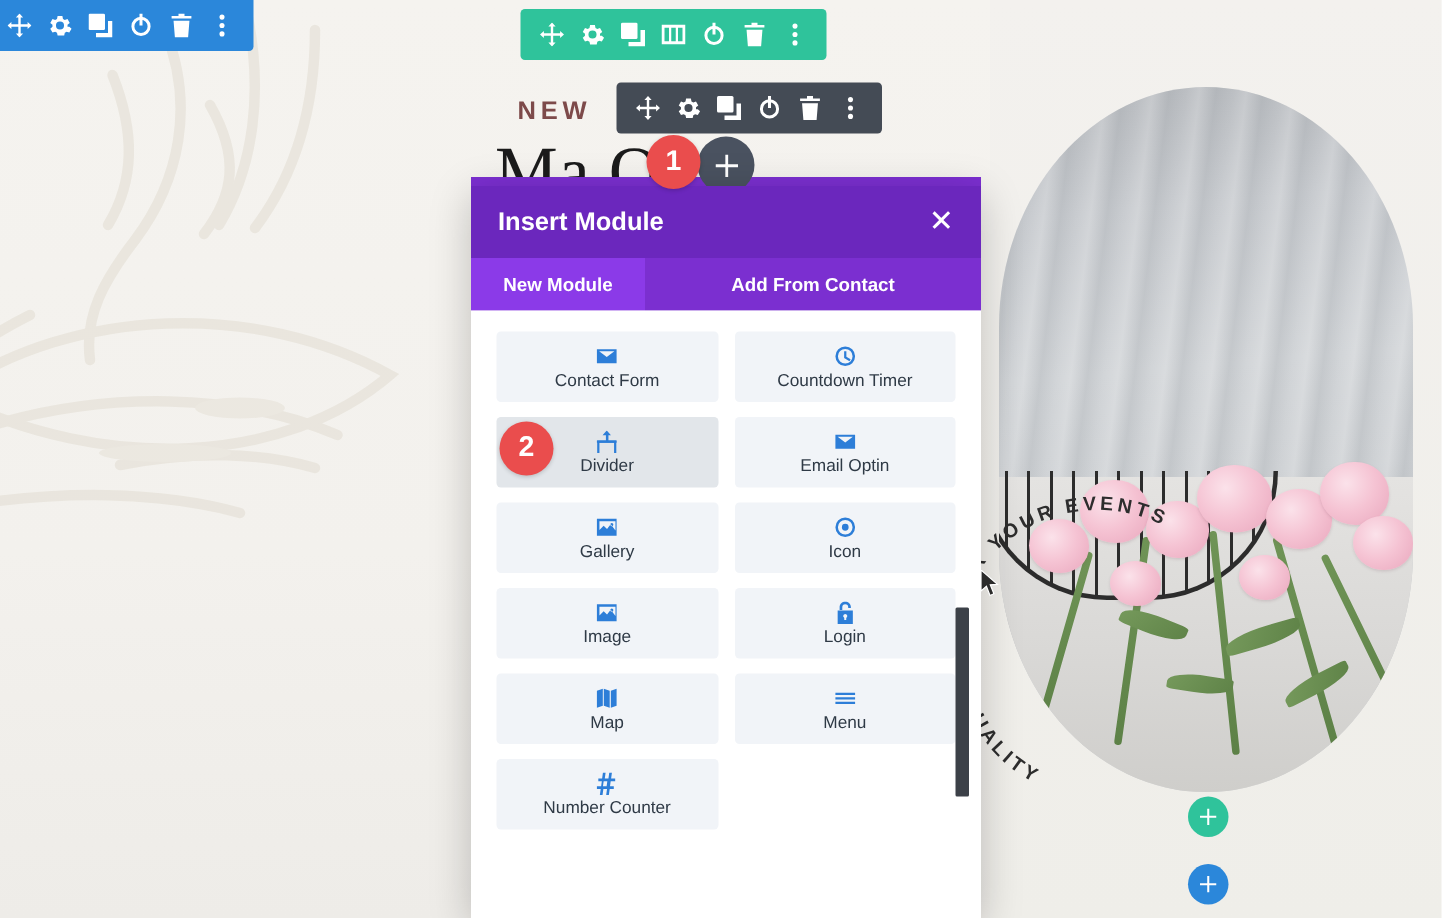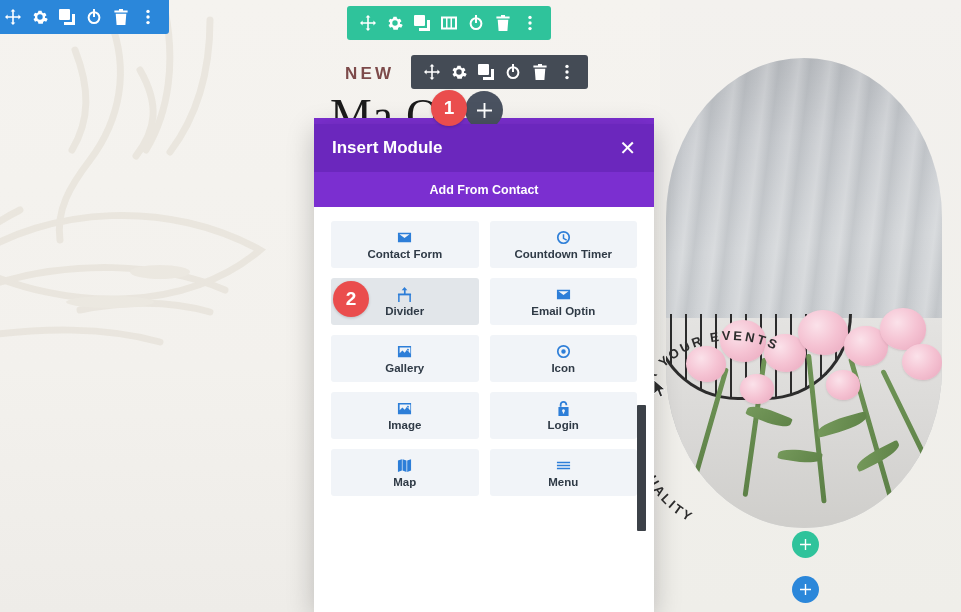--- a/index.html
+++ b/index.html
@@ -245,21 +245,21 @@
     justify-content: center;
     gap: 3px;
     cursor: pointer;
   }
   .module-tile.hover { background: #e2e6ea; text-align: center; }
   .module-tile .mi { width: 15px; height: 15px; display: block; }
   .module-tile .mi svg { width: 15px; height: 15px; fill: #2d7ed8; display: block; }
   .module-tile .mlabel {
     font-size: 11.5px;
     color: #2f3a46;
-    font-weight: 700;
+    font-weight: 400;
     white-space: nowrap;
   }
 
   
   .modal-scrollbar-track {
     position: absolute;
     right: 4px; top: 0;
     width: 9px; height: 405px;
     background: transparent;
   }
@@ -482,20 +482,21 @@
       </svg>
   </div>
 
   <div class="modal">
     <div class="modal-header">
       <span class="modal-title">Insert Module</span>
       <span class="modal-close">✕</span>
     </div>
 
     <div class="modal-tabs">
+      <div class="modal-tab active">New Module</div>
       <div class="modal-tab inactive">Add From Contact</div>
     </div>
 
     <div class="modal-body">
       <div class="module-grid" id="module-grid">
           <div class="module-tile">
             <span class="mi">
               <svg viewBox="0 0 16 16">
                 <path d="M1 3h14v10H1zm1.6 1.4L8 8.6l5.4-4.2z"></path>
               </svg>
@@ -569,20 +570,28 @@
             </span>
             <span class="mlabel">Map</span>
           </div>
           <div class="module-tile">
             <span class="mi">
               <svg viewBox="0 0 16 16">
                 <path d="M1 4h14v1.7H1zm0 3.2h14v1.7H1zm0 3.2h14V12H1z"></path>
               </svg>
             </span>
             <span class="mlabel">Menu</span>
+          </div>
+          <div class="module-tile">
+            <span class="mi">
+              <svg viewBox="0 0 16 16">
+                <path d="M5.3 0h1.9l-.6 4.3h2.6L9.8 0h1.9l-.6 4.3H14v1.9h-3.2l-.5 3.6H13v1.9h-2.9L9.5 16H7.6l.6-4.3H5.6L5 16H3.1l.6-4.3H1V9.8h3l.5-3.6H2V4.3h2.7zm.5 6.2l-.5 3.6h2.6l.5-3.6z"></path>
+              </svg>
+            </span>
+            <span class="mlabel">Number Counter</span>
           </div>
         </div>
 
       <div class="modal-scrollbar-track">
         <div class="modal-scroll-thumb"></div>
       </div>
     </div>
   </div>
 
   <div class="step-badge badge-1">1</div>

